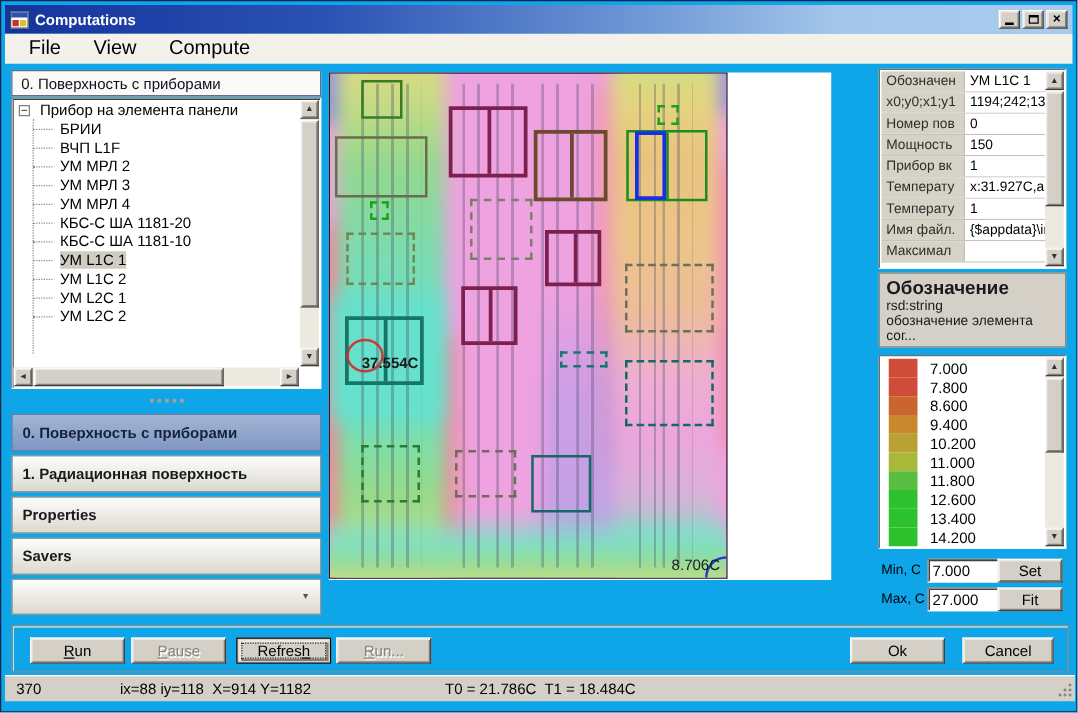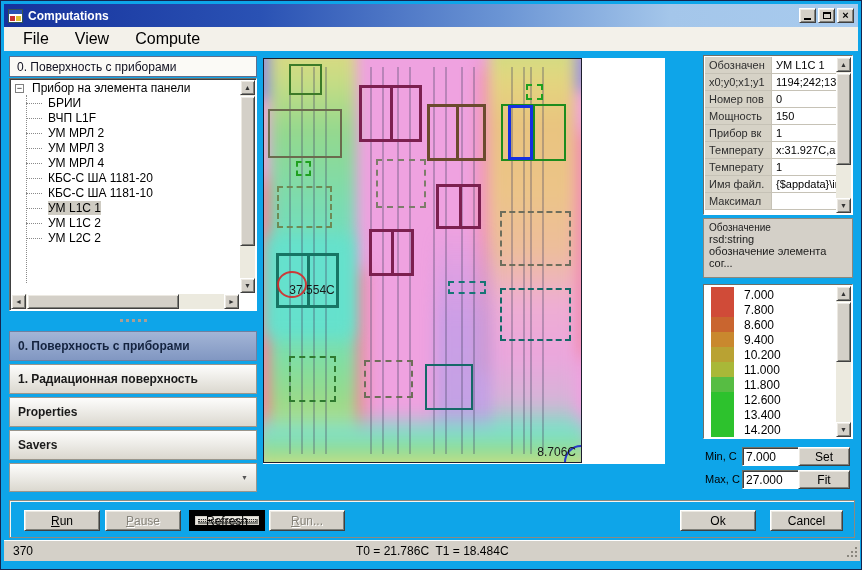--- a/index.html
+++ b/index.html
@@ -51,31 +51,31 @@
   .hm-label{position:absolute;font-size:12px;color:#1a1a1a;}
   .red-circle{position:absolute;width:30px;height:27px;border:2px solid rgba(215,40,40,.9);border-radius:50%;}
   .blue-arc{position:absolute;right:-17px;bottom:-17px;width:34px;height:34px;border:2px solid #2838c8;border-radius:50%;}
   
   .propgrid{position:absolute;left:702px;top:54px;width:150px;height:160px;background:#fff;border:1px solid;border-color:#6f6f66 #fff #fff #6f6f66;overflow:hidden;}
   .prop-rows{position:absolute;left:1px;top:1px;right:16px;bottom:0;overflow:hidden;}
   .prop-row{display:flex;height:17px;border-bottom:1px solid #c6c2b6;font-size:11px;}
   .prop-label{width:67px;background:#d6d2c6;color:#2e2e2e;border-right:1px solid #c6c2b6;padding:2px 0 0 4px;white-space:nowrap;overflow:hidden;}
   .prop-value{flex:1;background:#fff;color:#000;padding:2px 0 0 4px;white-space:nowrap;overflow:hidden;}
   .descbox{position:absolute;left:702px;top:217px;width:150px;height:60px;background:#d4d0c8;border:1px solid #8a887e;padding:3px 5px;font-size:11px;color:#1a1a1a;overflow:hidden;}
-  .descbox .t{font-weight:normal;font-size:10px;}
+  .descbox .t{font-weight:bold;font-size:15px;}
   .legend{position:absolute;left:702px;top:283px;width:150px;height:155px;background:#fff;border:1px solid;border-color:#6f6f66 #fff #fff #6f6f66;overflow:hidden;}
   .legend-rows{position:absolute;left:7px;top:2px;right:17px;bottom:0;}
   .legend-row{display:flex;height:15px;align-items:center;}
   .legend-color{width:23px;height:15px;}
   .legend-val{font-size:12px;color:#000;margin-left:10px;}
   .mm-label{position:absolute;font-size:11px;color:#000;}
   .mm-input{position:absolute;width:58px;height:19px;border:1px solid;border-color:#6f6f66 #fff #fff #6f6f66;box-shadow:inset 1px 1px 0 #404040;background:#fff;font-size:12px;padding:1px 3px;}
   .btn{background:#d4d0c8;border:1px solid;border-color:#fff #404040 #404040 #fff;box-shadow:inset 1px 1px 0 #ece9e2,inset -1px -1px 0 #80807a;font-size:12px;color:#000;display:flex;align-items:center;justify-content:center;padding:0;}
   .btn:disabled, .btn.disabled{color:#86837a;text-shadow:1px 1px 0 #fff;}
-  .btn.focused{border:6px solid #000000;box-shadow:inset 0 0 0 1px #d4d0c8, inset 1px 1px 0 2px #ece9e2, inset -1px -1px 0 2px #80807a;}
+  .btn.focused{border:1px solid #000000;box-shadow:inset 0 0 0 1px #d4d0c8, inset 1px 1px 0 2px #ece9e2, inset -1px -1px 0 2px #80807a;}
   .btn.focused::after{content:"";position:absolute;inset:3px;border:1px dotted #333;}
   
   .actionbar{position:absolute;left:8px;top:499px;width:846px;height:38px;border:1px solid #8a8a82;box-shadow:inset 1px 1px 0 #f6f5f0;}
   .action-btn{position:absolute;top:9px;height:21px;}
   .statusbar{position:absolute;left:3px;top:539px;width:856px;height:21px;background:#d4d0c8;border-top:1px solid #fff;font-size:12px;color:#000;}
   .status-item{position:absolute;top:3px;white-space:pre;}
   .grip{position:absolute;right:2px;bottom:3px;width:12px;height:12px;
     background:
       radial-gradient(circle at 2px 10px,#8a877e 1px,transparent 1.4px),
       radial-gradient(circle at 6px 10px,#8a877e 1px,transparent 1.4px),
@@ -120,20 +120,21 @@
         <div class="tree-guide" style="height: 188px;"></div>
         <div class="tree-row tree-child"><span class="lbl">БРИИ</span></div>
         <div class="tree-row tree-child"><span class="lbl">ВЧП L1F</span></div>
         <div class="tree-row tree-child"><span class="lbl">УМ МРЛ 2</span></div>
         <div class="tree-row tree-child"><span class="lbl">УМ МРЛ 3</span></div>
         <div class="tree-row tree-child"><span class="lbl">УМ МРЛ 4</span></div>
         <div class="tree-row tree-child"><span class="lbl">КБС-С ША 1181-20</span></div>
         <div class="tree-row tree-child"><span class="lbl">КБС-С ША 1181-10</span></div>
         <div class="tree-row tree-child selected"><span class="lbl">УМ L1C 1</span></div>
         <div class="tree-row tree-child"><span class="lbl">УМ L1C 2</span></div>
+        <div class="tree-row tree-child"><span class="lbl">УМ L2C 1</span></div>
         <div class="tree-row tree-child"><span class="lbl">УМ L2C 2</span></div>
       </div>
 
     <div class="sb" style="right:1px;top:1px;width:15px;bottom:17px;">
       <button class="sb-btn" style="top:0;right:0;">
           <span>▲</span>
         </button>
       <div class="sb-thumb" style="top:16px;right:0;width:15px;height:150px;"></div>
       <button class="sb-btn" style="bottom:0;right:0;">
           <span>▼</span>
@@ -226,21 +227,21 @@
           <div class="comp" style="left: 74.8%; top: 11.1%; width: 20.4%; height: 14.3%; border: 2px solid rgb(29, 140, 29);">
             <div style="position: absolute; left: 50%; top: 0px; bottom: 0px; border-left: 2px solid rgb(29, 140, 29);"></div>
           </div>
           <div class="comp" style="left: 77%; top: 11.4%; width: 7.9%; height: 13.6%; border: 3px solid rgb(21, 48, 224);"></div>
           <div class="comp" style="left: 74.5%; top: 37.8%; width: 22.3%; height: 13.6%; border: 2px dashed rgb(110, 110, 92);"></div>
           <div class="comp" style="left: 74.5%; top: 56.8%; width: 22.3%; height: 13.1%; border: 2px dashed rgb(21, 104, 104);"></div>
           <div class="comp" style="left: 31.4%; top: 74.8%; width: 15.7%; height: 9.4%; border: 2px dashed rgb(110, 110, 88);"></div>
           <div class="comp" style="left: 50.9%; top: 75.6%; width: 15.1%; height: 11.6%; border: 2px solid rgb(21, 104, 104);"></div>
         </div>
       <div class="red-circle" style="left:4%;top:52.5%;"></div>
-      <span class="hm-label" style="left:8%;top:55.5%;">37.554C</span>
+      <span class="hm-label" style="left:8%;top:55.5%;font-weight:bold;">37.554C</span>
       <div class="blue-arc"></div>
       <span class="hm-label" style="right:5px;bottom:3px;">8.706C</span>
     </div>
   </div>
 
   <div class="propgrid">
     <div class="prop-rows" id="prop-rows">
         <div class="prop-row">
           <div class="prop-label">Обозначен</div>
           <div class="prop-value">УМ L1C 1</div>
@@ -360,17 +361,18 @@
       <button class="btn action-btn" style="left: 14px; width: 76px; position: absolute;"><u>R</u>un</button>
       <button class="btn action-btn disabled" disabled="" style="left: 95px; width: 76px; position: absolute;"><u>P</u>ause</button>
       <button class="btn action-btn focused" style="left: 179px; width: 76px; position: absolute;">Refres<u>h</u></button>
       <button class="btn action-btn disabled" disabled="" style="left: 259px; width: 76px; position: absolute;"><u>R</u>un...</button>
       <button class="btn action-btn" style="left: 670px; width: 76px; position: absolute; text-align: center;">Ok</button>
       <button class="btn action-btn" style="left: 760px; width: 73px; position: absolute;">Cancel</button>
     </div>
 
   <div class="statusbar">
     <span class="status-item" style="left:9px;">370</span>
+    <span class="status-item" style="left:92px;">ix=88 iy=118  X=914 Y=1182</span>
     <span class="status-item" style="left:352px;">T0 = 21.786C  T1 = 18.484C</span>
     <span class="grip"></span>
   </div>
 
 </div>
 
 </body></html>

